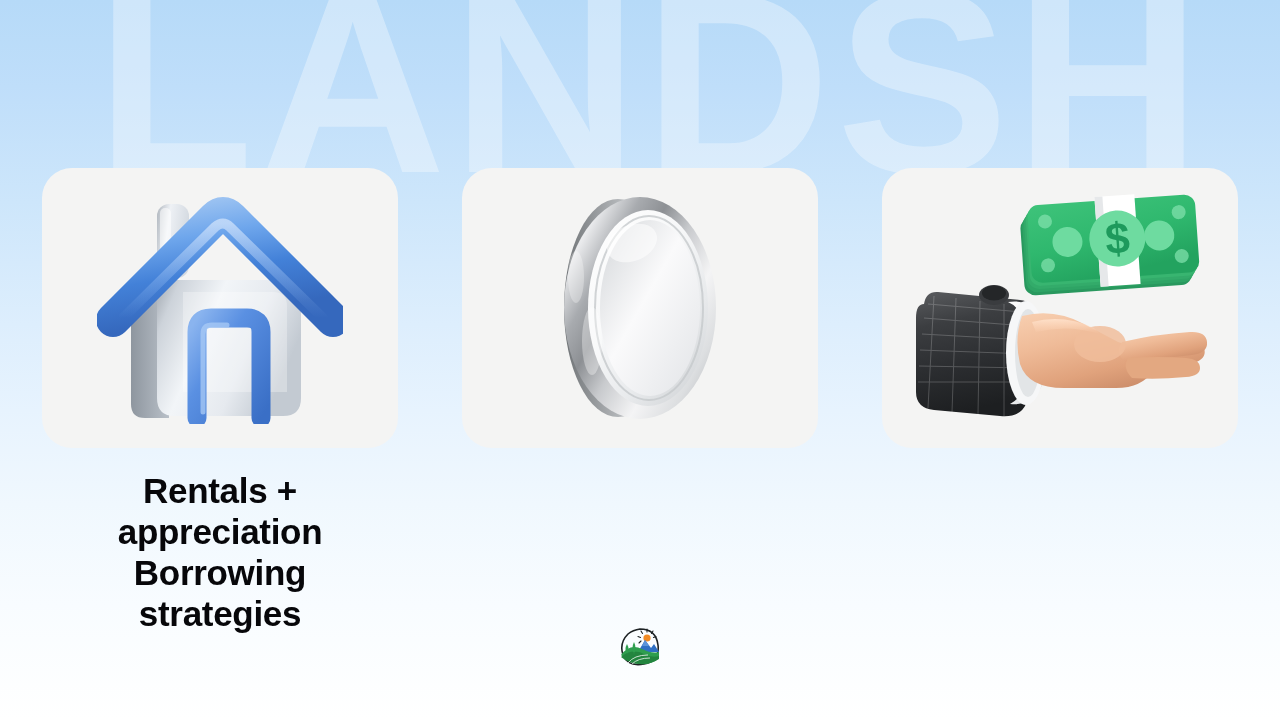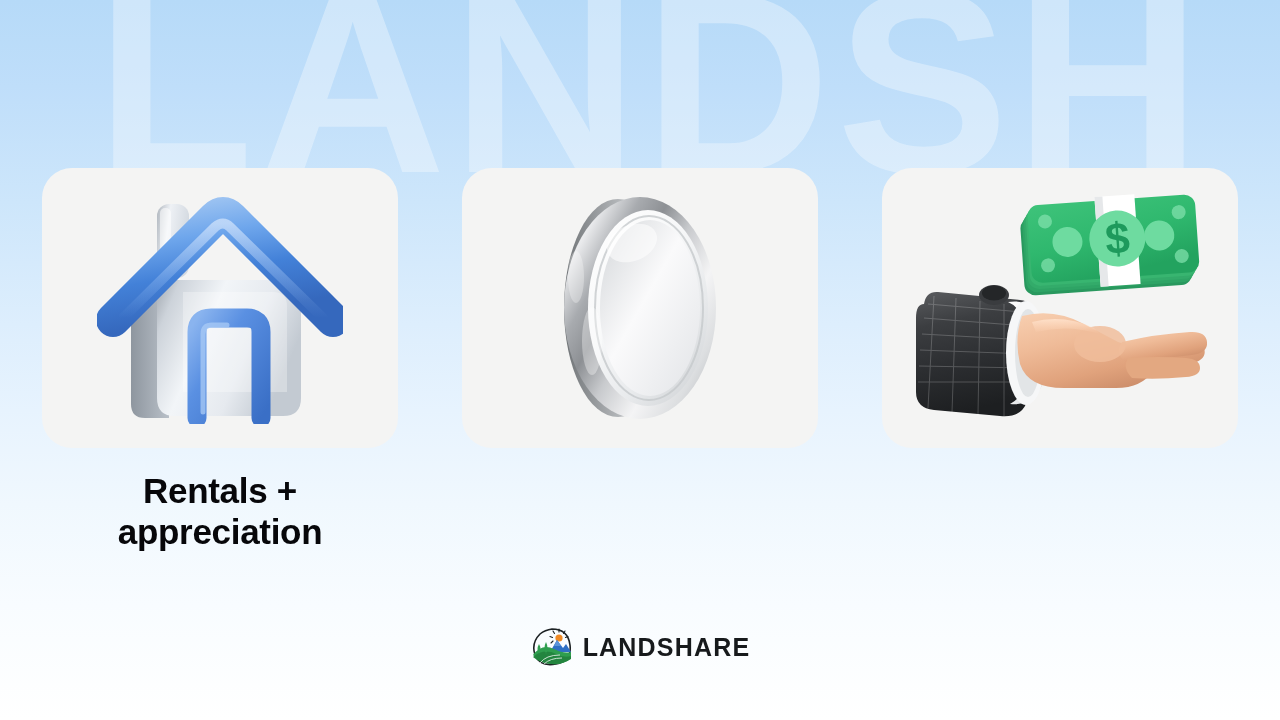--- a/index.html
+++ b/index.html
@@ -330,20 +330,22 @@
           </g>
         </svg>
       </div>
     </div>
   </div>
 </div>
 
 <div class="titles">
   <div class="title">Rentals +
 appreciation</div>
+  <div class="title">Borrowing
+strategies</div>
 </div>
 
 <div class="logo">
   <span class="logo-mark">
     <svg viewBox="0 0 44 40" width="44" height="40">
 
       <path d="M22 2 Q38 2 40 18 Q42 34 26 37 Q10 40 5 28 Q1 16 10 7 Q15 3 22 2 Z" fill="none" stroke="#1d2224" stroke-width="1.6"></path>
 
       <g stroke="#1d2224" stroke-width="1.1" stroke-linecap="round">
         <path d="M29 5 L29 2"></path>
@@ -367,14 +369,13 @@
       </g>
 
       <g>
         <path d="M9 28 Q6 22 9 17 Q12 22 9 28 Z" fill="#2f9e4f"></path>
         <path d="M16 28 Q13 21 16 15 Q19 21 16 28 Z" fill="#2f9e4f"></path>
         <rect x="8.4" y="26" width="1.2" height="4" fill="#23853f"></rect>
         <rect x="15.4" y="25" width="1.2" height="5" fill="#23853f"></rect>
       </g>
     </svg>
   </span>
-  <span class="logo-text">LANDSHARE</span>
 </div>
 
 </body></html>

